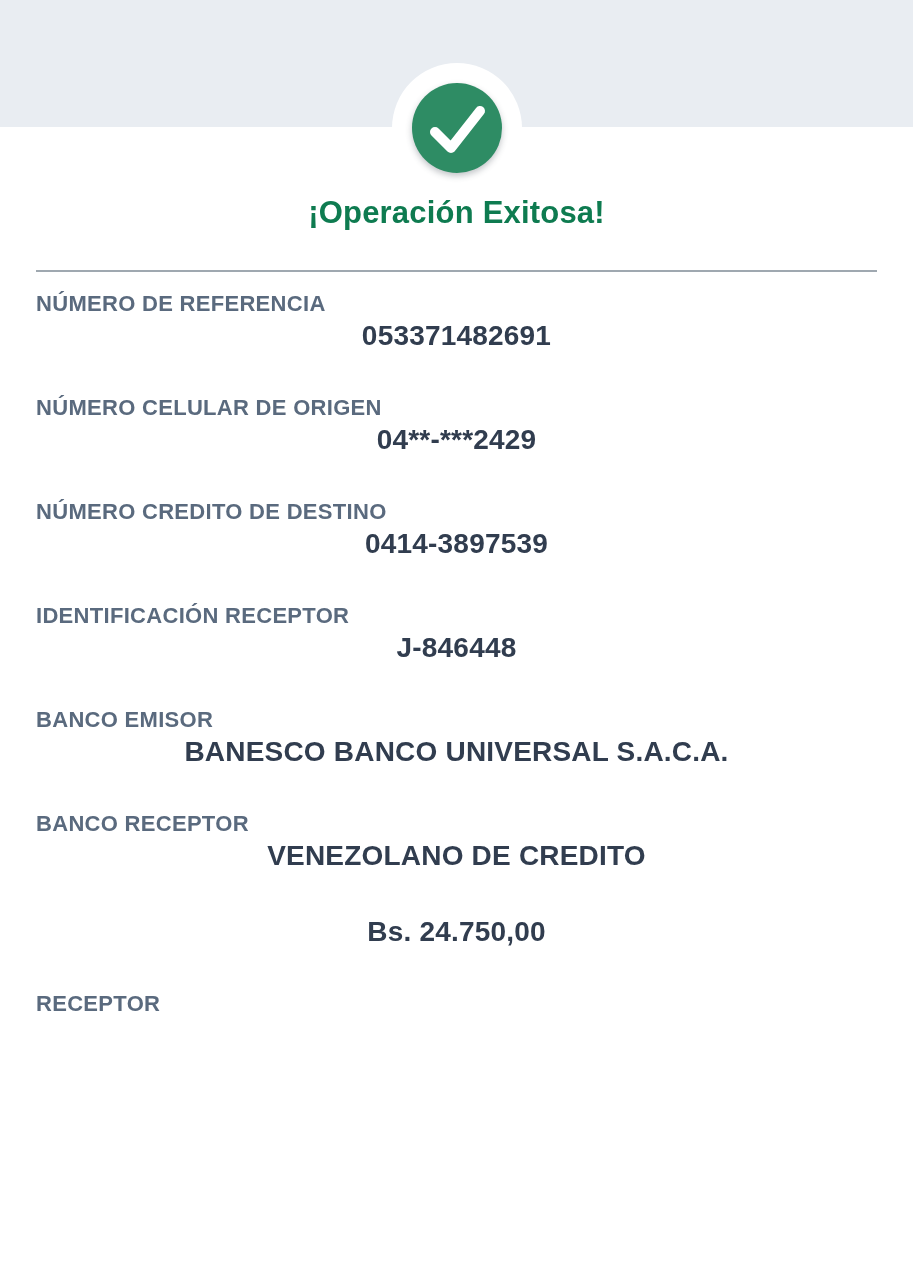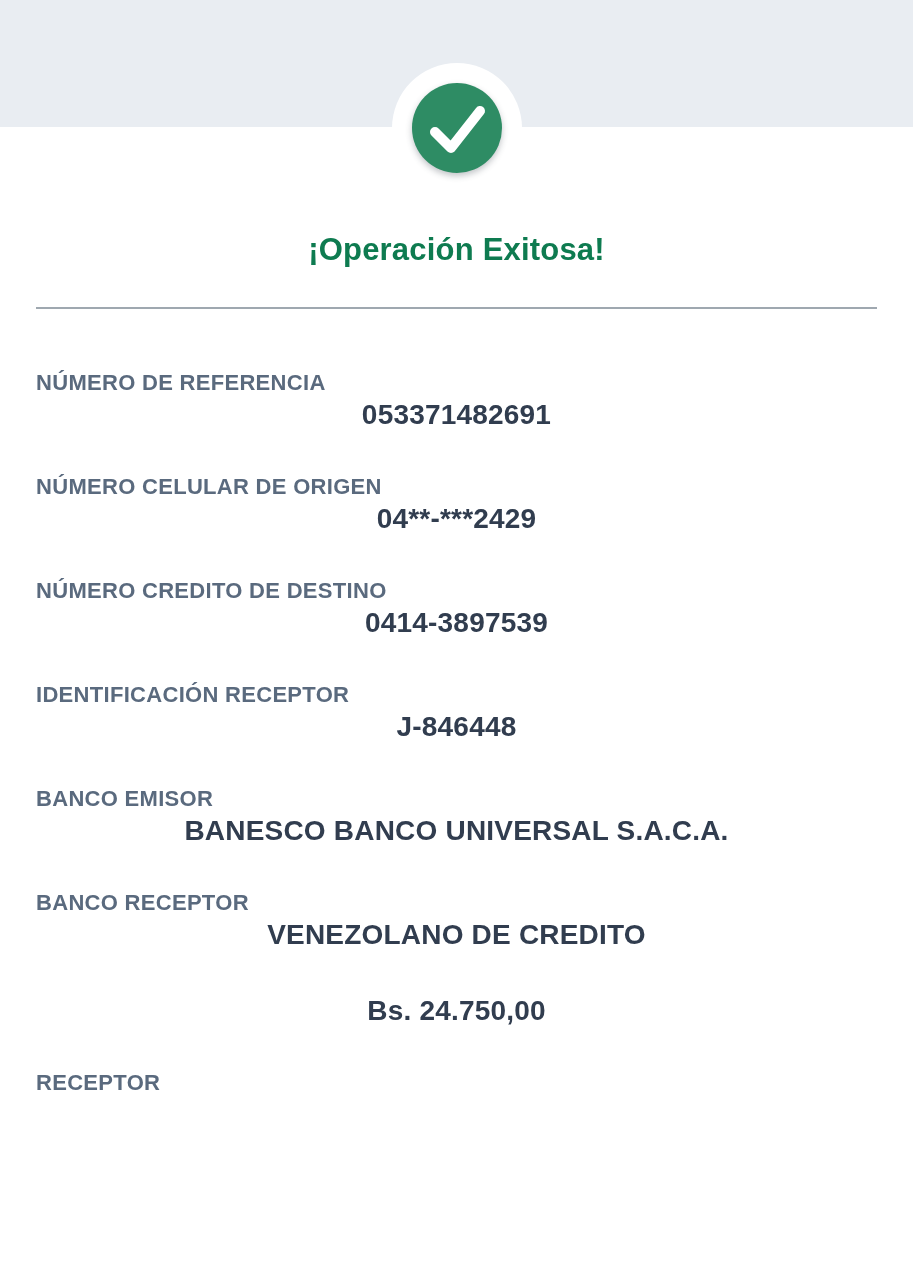--- a/index.html
+++ b/index.html
@@ -48,39 +48,39 @@
     display: flex;
     align-items: center;
     justify-content: center;
   }
   .check-circle svg {
     display: block;
   }
 
   
   .title {
-    margin-top: 105px;
+    margin-top: 68px;
     text-align: center;
     font-size: 31px;
     font-weight: 700;
     color: #0e7b50;
     letter-spacing: 0.2px;
   }
 
   
   .divider {
     height: 2px;
     background: #9fa8b0;
     margin: 39px 36px 0 36px;
     border: none;
   }
 
   
   .fields {
-    padding: 60px 36px 0 36px;
+    padding: 18px 36px 0 36px;
   }
   .field {
     margin-bottom: 40px;
   }
   .field-label {
     display: block;
     font-size: 22px;
     line-height: 28px;
     font-weight: 600;
     color: #5a6a7e;

